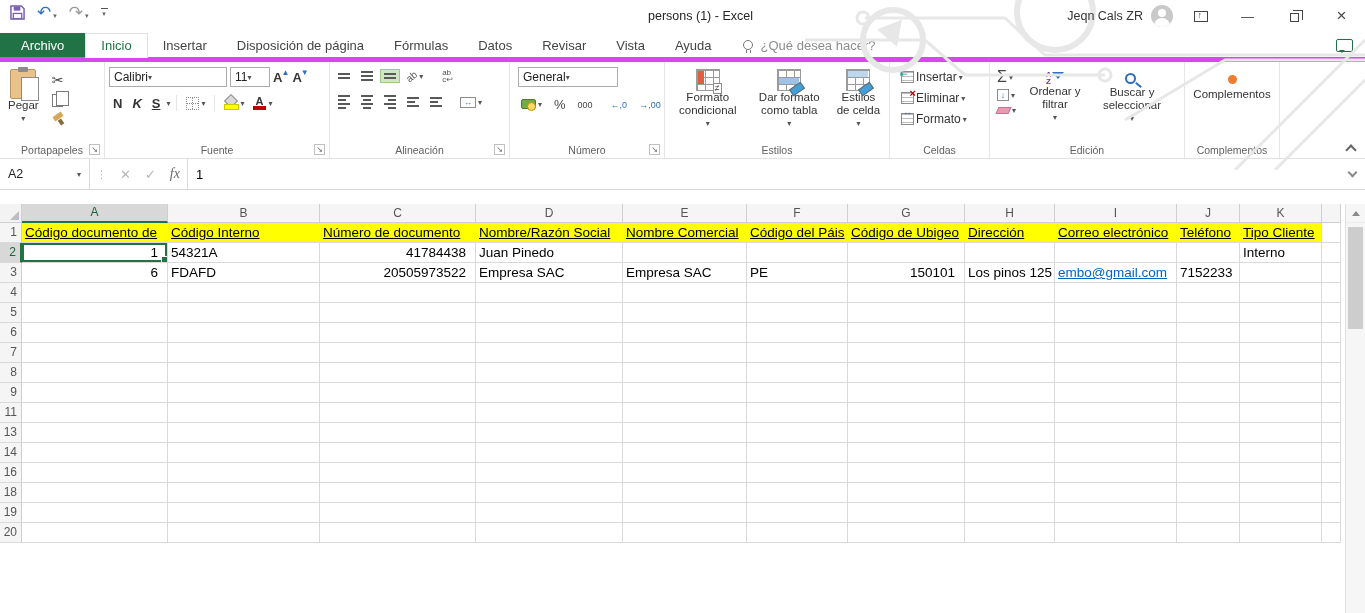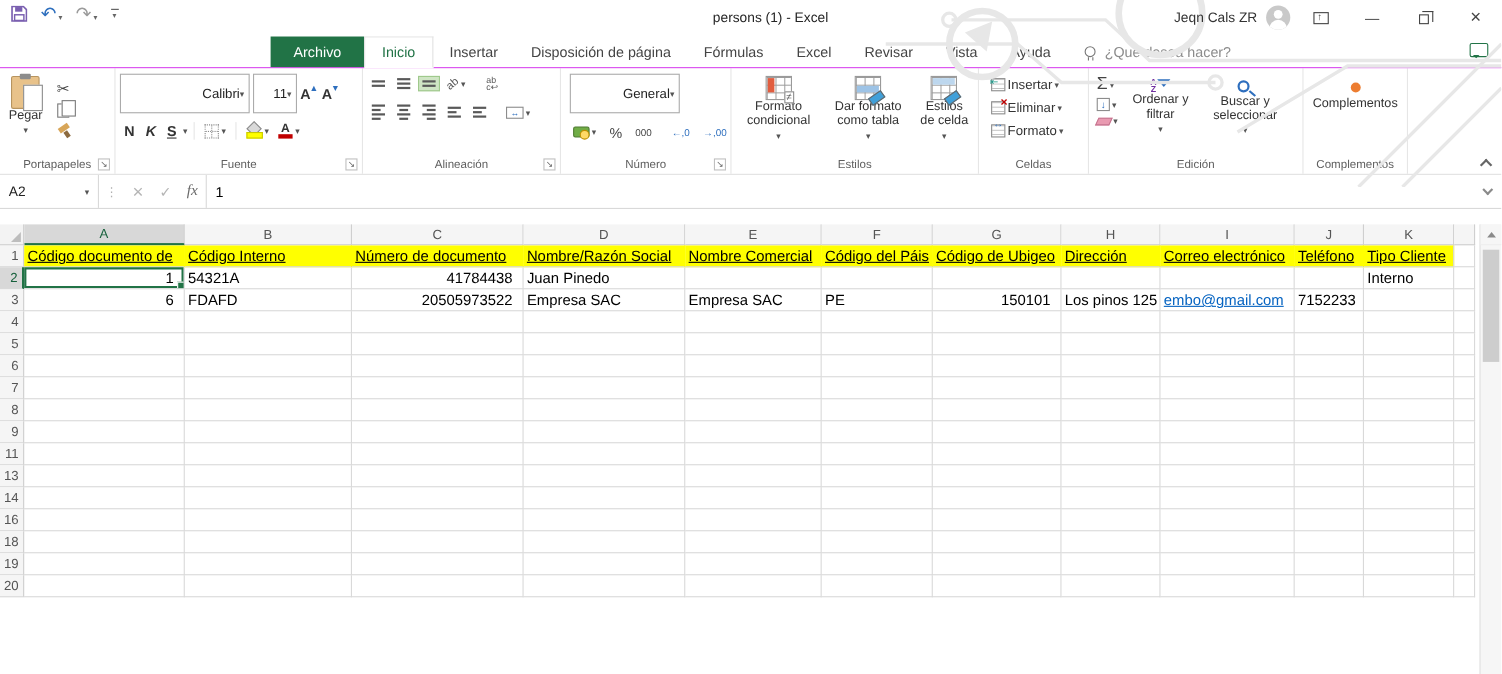--- a/index.html
+++ b/index.html
@@ -26,39 +26,39 @@
   .winctls { position:absolute; right:0; top:0; display:flex; z-index:2; }
   .wbtn { width:47px; height:32px; display:flex; align-items:center; justify-content:center;
     color:#444; cursor:pointer; font-size:13px; }
   .restore-glyph { width:9px; height:9px; border:1px solid #444; position:relative; background:#fff; margin-top:2px; }
   .restore-glyph::before { content:""; position:absolute; left:2px; top:-4px; width:9px; height:9px; border:1px solid #444; border-bottom:none; border-left:none; }
   .ribopt-glyph { width:14px; height:11px; border:1px solid #444; position:relative; }
   .ribopt-glyph::before { content:"↑"; position:absolute; left:3px; top:-2px; font-size:9px; color:#444; }
 
   
   .tabrow { position:relative; height:29px; display:flex; align-items:stretch; background:#fff;
-    border-bottom:1px solid #d946ef; z-index:4;justify-content:center; }
+    border-bottom:5px solid #d946ef; z-index:4; }
   .file-tab { background:#217346; color:#fff; padding:0 21px; font-size:13px; display:flex; align-items:center; cursor:pointer; }
   .tab { padding:0 15px; font-size:13px; color:#444; display:flex; align-items:center; cursor:pointer; }
   .tab.active { color:#217346; background:#fff; border:1px solid #e1e1e1; border-bottom:1px solid #fff; margin-bottom:-1px; }
   .tellme { display:flex; align-items:center; gap:8px; margin-left:16px; color:#8c8c8c; font-size:13px; cursor:text; }
   .bulb { width:10px; height:10px; border:1.5px solid #777; border-radius:50%; position:relative; }
   .bulb::after { content:""; position:absolute; left:2px; bottom:-4px; width:3px; height:3px; border-left:1.5px solid #777; border-right:1.5px solid #777; }
   .comment-btn { position:absolute; right:12px; top:6px; width:17px; height:13px; border:1.5px solid #217346; border-radius:2px; cursor:pointer; }
   .comment-btn::after { content:""; position:absolute; left:2px; bottom:-5px; border:3px solid transparent; border-top-color:#217346; }
 
   
   .ribbon { position:relative; height:97px; display:flex; background:#fff; border-bottom:1px solid #e1e1e1; z-index:3; }
   .rgroup { position:relative; border-right:1px solid #e6e6e6; padding:5px 4px 16px 4px; flex:none; }
   .glabel { position:absolute; bottom:2px; left:0; right:0; text-align:center; font-size:10.5px; color:#5f5f5f; }
   .launcher { position:absolute; bottom:3px; right:4px; width:11px; height:11px; border:1px solid #c0c0c0;
     color:#666; font-size:8px; line-height:9px; text-align:center; cursor:pointer; }
   .chev { font-size:8px; color:#555; }
-  .combo { display:flex; align-items:center; justify-content:flex-end; border:1px solid #ababab;
-    background:#fff; height:36px; padding:0 4px; font-size:12px; color:#222; cursor:pointer; }
+  .combo { display:flex; align-items:center; justify-content:flex-start; border:1px solid #ababab;
+    background:#fff; height:20px; padding:0 4px; font-size:12px; color:#222; cursor:pointer; }
   .btn { display:inline-flex; align-items:center; gap:2px; padding:1px 3px; cursor:pointer; font-size:12px; color:#333; }
   .bigbtn { display:flex; flex-direction:column; align-items:center; justify-content:flex-start;
     text-align:center; font-size:11.5px; color:#333; padding:2px 4px; cursor:pointer; line-height:13px; }
   .rowflex { display:flex; align-items:center; }
 
   
   .clipboard-ic { width:26px; height:30px; background:#e8c28a; border:1px solid #b7945f; border-radius:2px; position:relative; }
   .clipboard-ic::before { content:""; position:absolute; left:7px; top:-3px; width:10px; height:5px; background:#8c8c8c; border-radius:1px; }
   .clipboard-ic::after { content:""; position:absolute; right:-4px; bottom:-3px; width:16px; height:22px; background:#fff; border:1px solid #8c8c8c; }
   .copy-ic { width:11px; height:13px; border:1px solid #7a7a7a; background:#fff; position:relative; }
@@ -216,21 +216,21 @@
   </div>
 </div>
 
 <div class="tabrow">
   <span class="file-tab">Archivo</span>
   <span id="tabslist" style="display:flex">
       <span class="tab active">Inicio</span>
       <span class="tab">Insertar</span>
       <span class="tab">Disposición de página</span>
       <span class="tab">Fórmulas</span>
-      <span class="tab">Excel</span>
+      <span class="tab">Datos</span>
       <span class="tab">Revisar</span>
       <span class="tab">Vista</span>
       <span class="tab">Ayuda</span>
     </span>
   <span class="tellme">
     <span class="bulb"></span>
     <span>¿Qué desea hacer?</span>
   </span>
   <span class="comment-btn"></span>
 </div>

